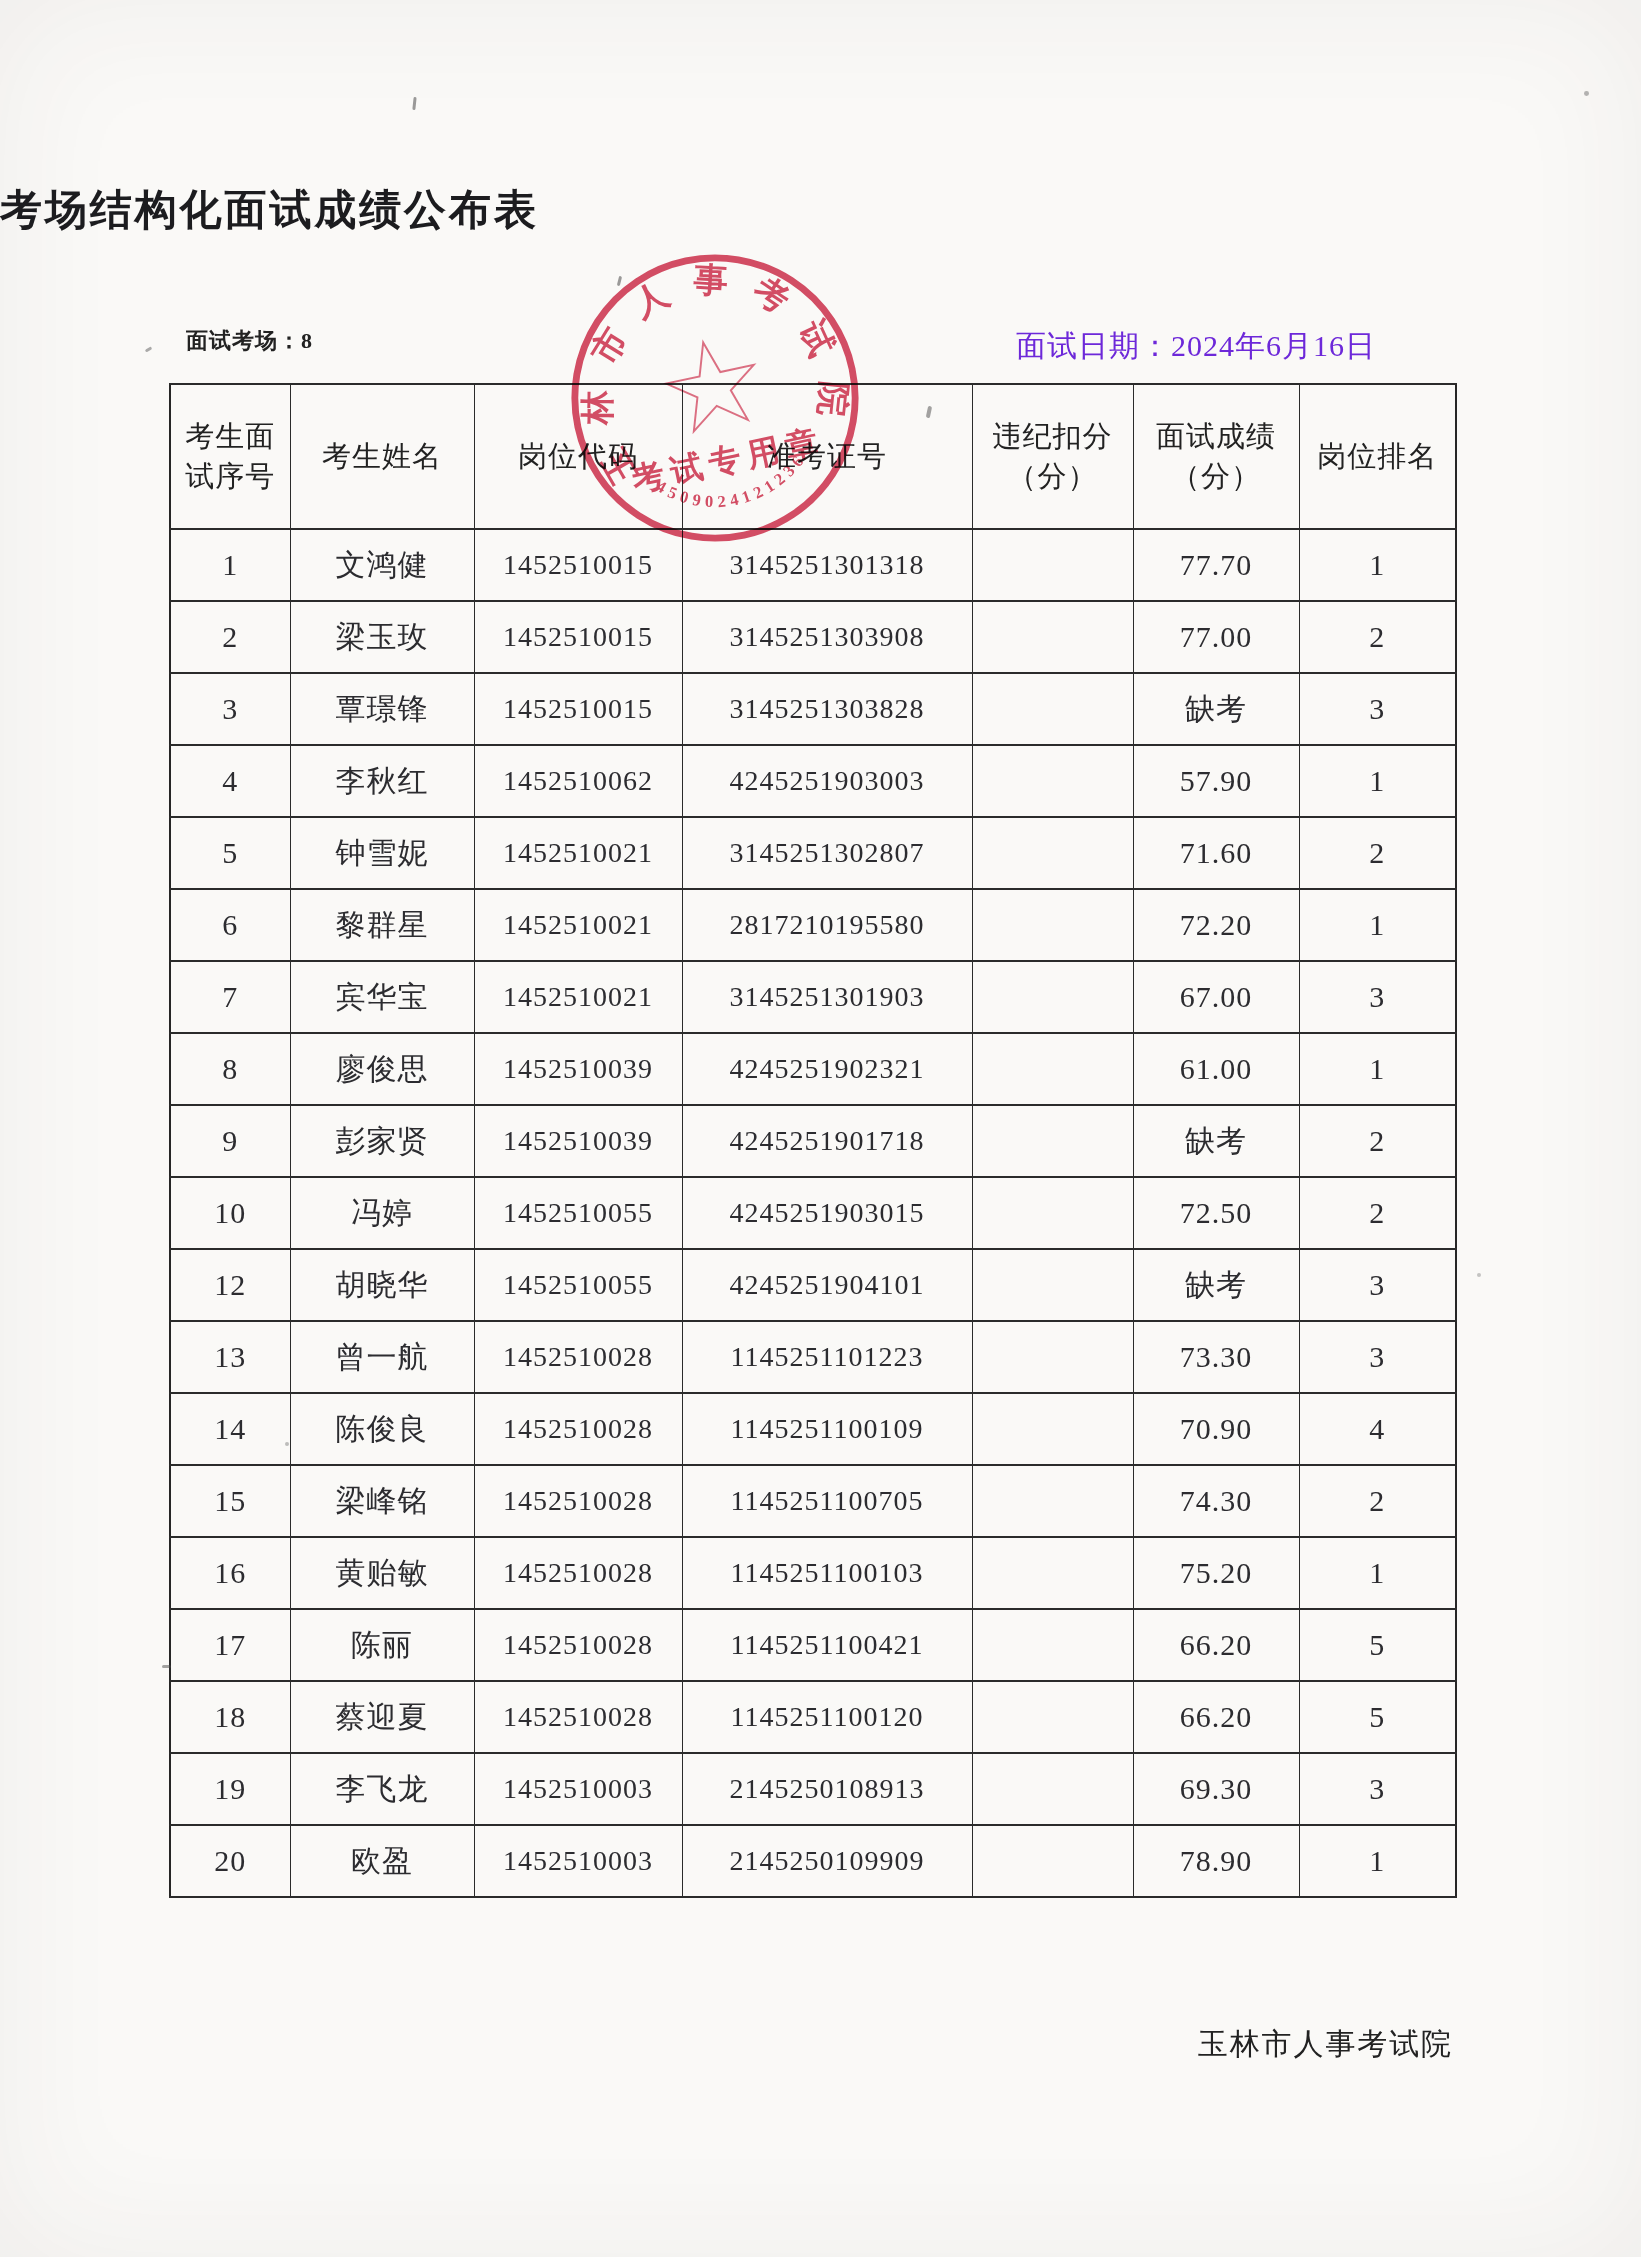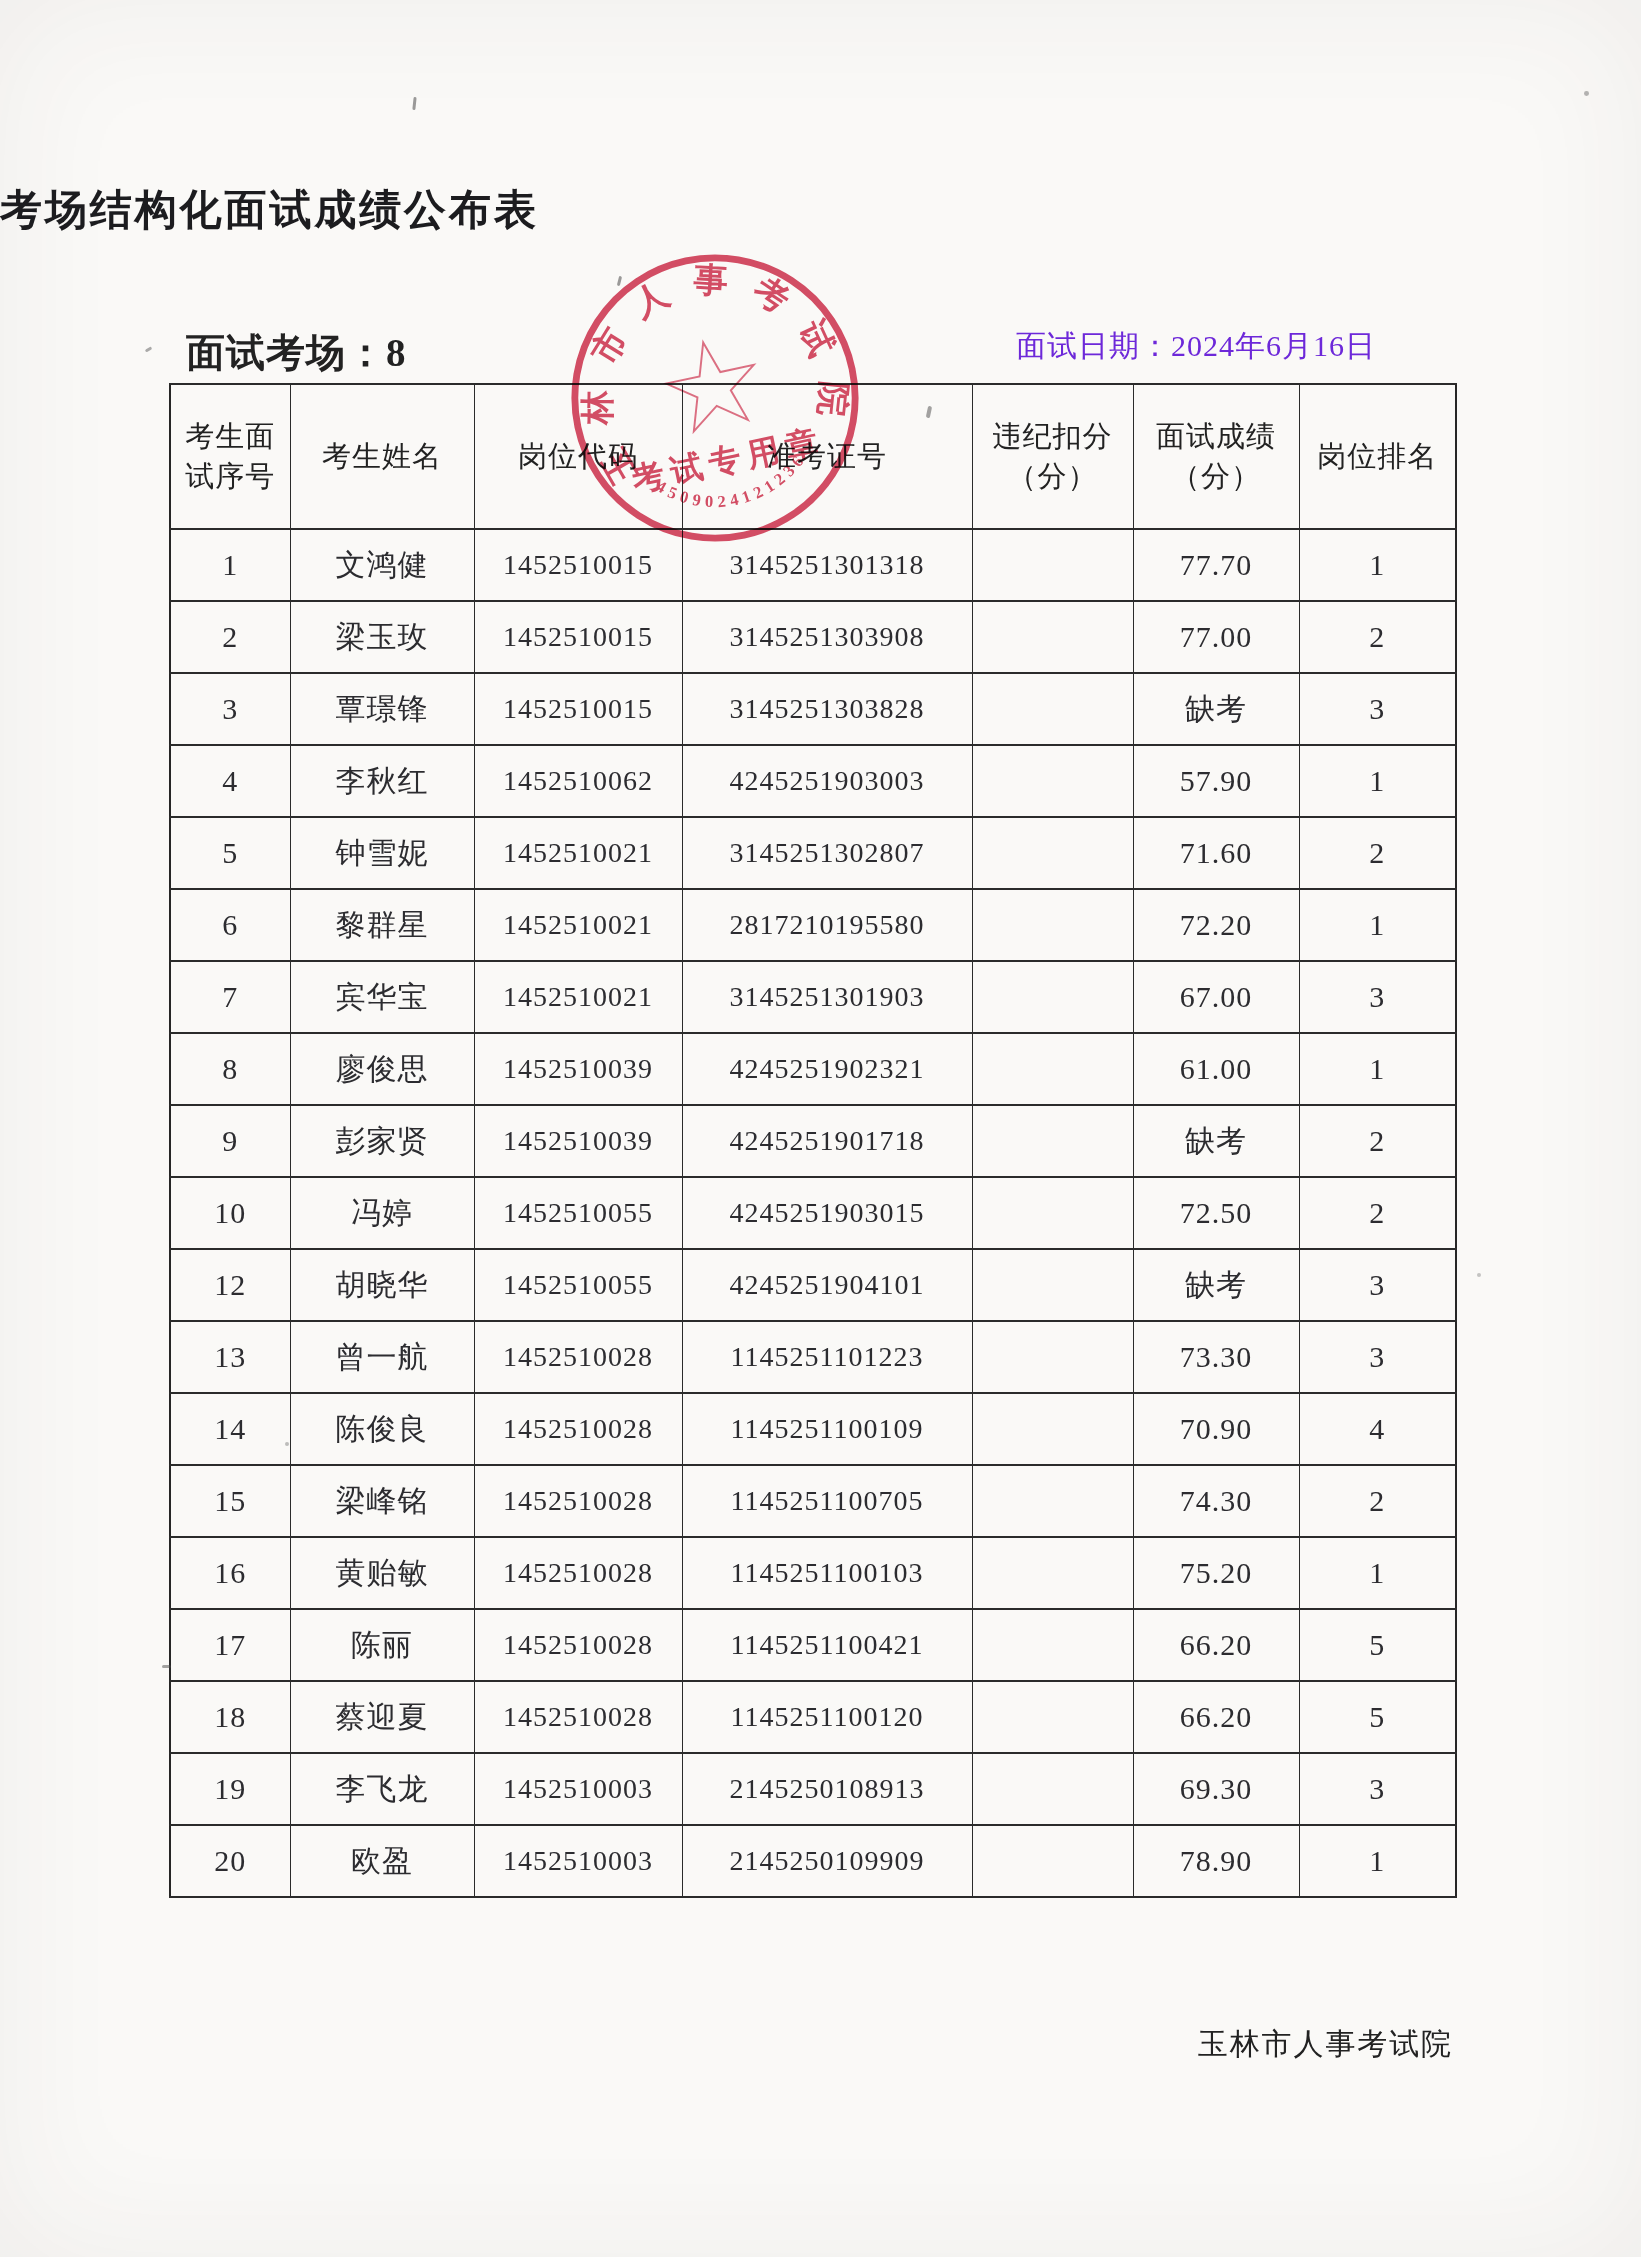--- a/index.html
+++ b/index.html
@@ -15,21 +15,21 @@
     color:#26262a;
   }
   .title{
     position:absolute;top:182px;left:0;width:1641px;
     font-size:42px;font-weight:bold;letter-spacing:2.9px;
     color:#1c1c1f;margin:0;
     font-family:"Liberation Serif","DejaVu Serif",serif;
   }
   .meta-room{
     position:absolute;top:326px;left:186px;
-    font-size:39px;font-weight:600;letter-spacing:1px;color:#222;
+    font-size:22px;font-weight:600;letter-spacing:1px;color:#222;
   }
   .meta-date{
     position:absolute;top:326px;left:1016px;
     font-size:30px;font-weight:400;letter-spacing:1px;color:#6d28d9;
   }
   table.scores{
     position:absolute;top:383px;left:169px;
     width:1286px;border-collapse:collapse;table-layout:fixed;
     font-size:30px;color:#2c2c30;
   }

